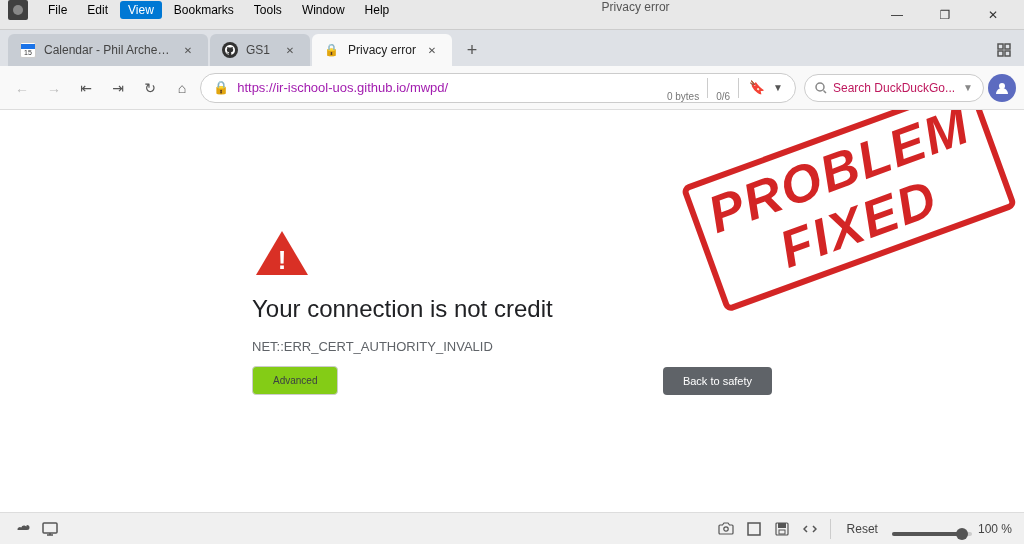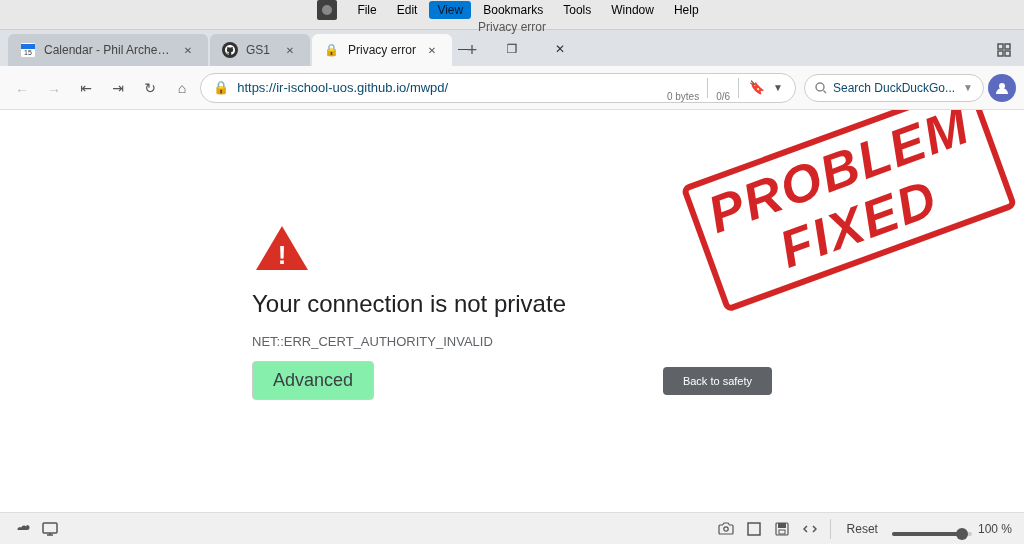--- a/index.html
+++ b/index.html
@@ -10,42 +10,41 @@
       background: #f0f0f0;
       overflow: hidden;
       user-select: none;
     }
 
     
     .title-bar {
       height: 30px;
       background: #e8e8e8;
       display: flex;
-      align-items: center;
+      align-items: flex-start;
       justify-content: space-between;
       padding: 0 8px;
       border-bottom: 1px solid #ccc;
-      flex-direction: column;
     }
     .title-bar-left {
       display: flex;
       align-items: center;
       gap: 12px;
     }
     .title-bar-menu {
       display: flex;
       gap: 4px;
     }
     .menu-item {
       padding: 2px 8px;
       font-size: 12px;
       cursor: pointer;
       border-radius: 3px;
     }
-    .menu-item.active { background: #0078d4; color: #0f172a; }
+    .menu-item.active { background: #0078d4; color: #ffffff; }
     .title-bar-right {
       display: flex;
       gap: 2px;
     }
     .win-btn {
       width: 46px;
       height: 30px;
       display: flex;
       align-items: center;
       justify-content: center;
@@ -154,36 +153,36 @@
       display: flex;
       align-items: center;
       gap: 8px;
     }
     .lock-icon-red {
       color: #c0392b;
       font-size: 13px;
     }
     .address-text {
       font-size: 13px;
-      color: #0c4a6e;
+      color: #a21caf;
     }
     .address-right {
       display: flex;
       align-items: center;
       gap: 6px;
       margin-left: auto;
     }
     .bytes-info {
       font-size: 10px;
       color: #777;
       margin-top: 18px;
     }
     .search-placeholder {
       font-size: 12px;
-      color: #0c4a6e;
+      color: #be185d;
     }
     .profile-btn {
       width: 28px;
       height: 28px;
       border-radius: 50%;
       background: #5c6bc0;
       display: flex;
       align-items: center;
       justify-content: center;
       color: white;
@@ -246,24 +245,24 @@
 
     .button-row {
       display: flex;
       width: 100%;
       justify-content: space-between;
       align-items: center;
     }
 
     .btn-advanced {
       padding: 8px 20px;
-      background: #86efac;
+      background: #84cc16;
       border: 1px solid #ccc;
       border-radius: 4px;
-      font-size: 18px;
+      font-size: 10px;
       color: #3c4043;
       cursor: pointer;
     }
 
     .btn-safety {
       padding: 8px 20px;
       background: #5f6368;
       border: none;
       border-radius: 4px;
       font-size: 11px;
@@ -530,21 +529,21 @@
 </div>
 
 <div class="main-content">
   <div class="error-container">
 
     <svg class="warning-triangle" viewBox="0 0 60 52">
       <polygon points="30,4 56,48 4,48" fill="#d93025"></polygon>
       <text x="30" y="42" text-anchor="middle" font-size="26" font-weight="bold" fill="white">!</text>
     </svg>
 
-    <h1 class="error-title">Your connection is not private</h1>
+    <h1 class="error-title">Your connection is not credit</h1>
 
 
     <div class="error-code">NET::ERR_CERT_AUTHORITY_INVALID</div>
 
     <div class="button-row">
       <button class="btn-advanced">Advanced</button>
       <button class="btn-safety">Back to safety</button>
     </div>
   </div>
 

